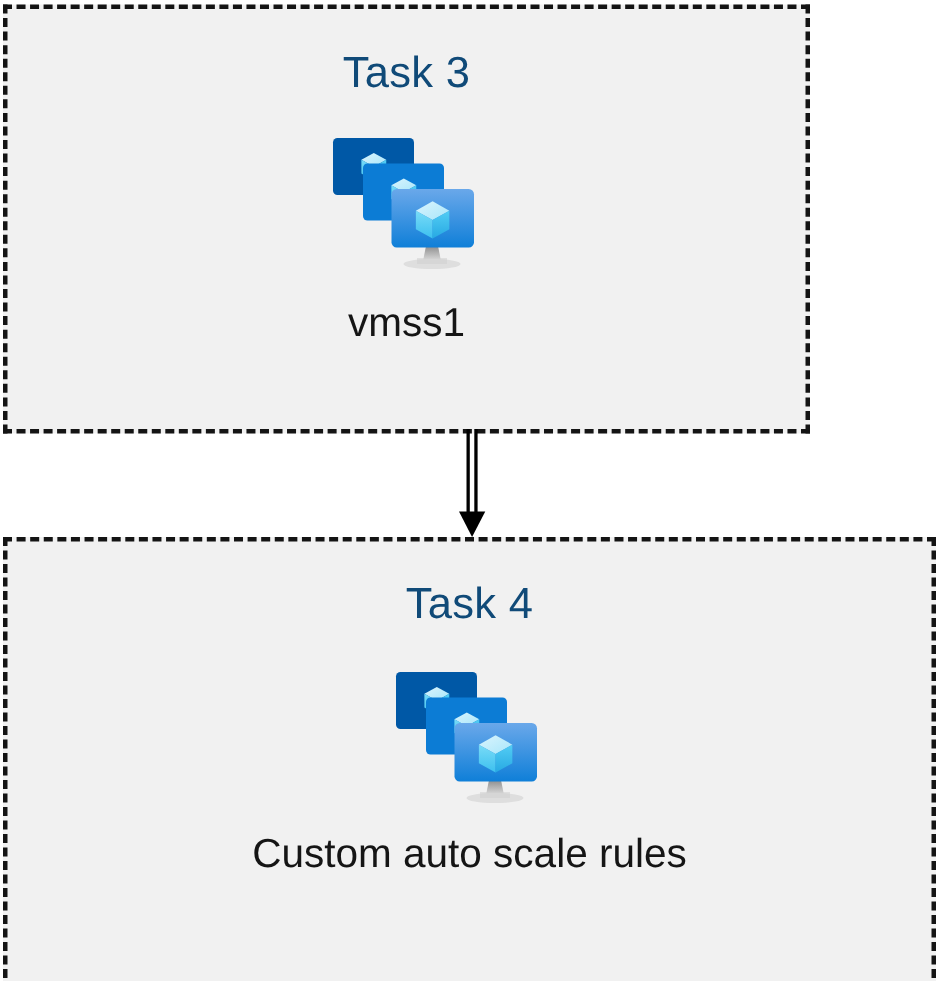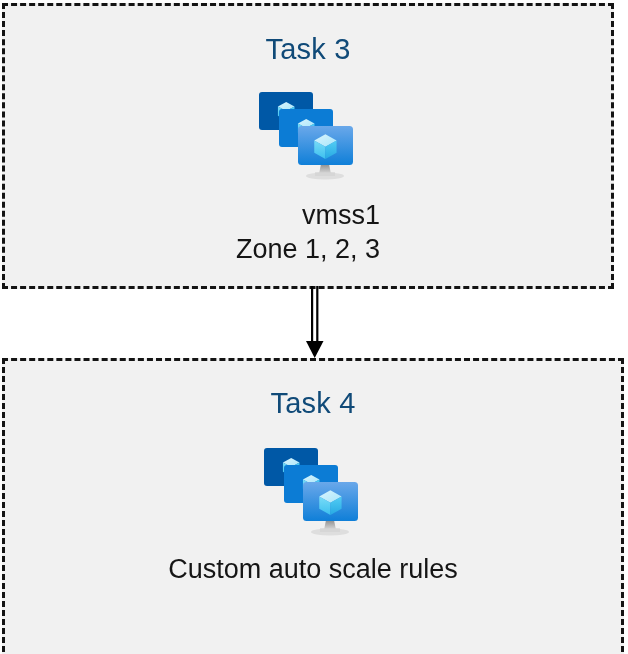--- a/index.html
+++ b/index.html
@@ -30,21 +30,21 @@
     box-sizing: border-box;
     background: #f1f1f1;
     border: 3px dashed #141414;
     display: flex;
     flex-direction: column;
     align-items: center;
   }
   #task-box-top {
     left: 2px;
     top: 3px;
-    width: 612px;
+    width: 538px;
     height: 286px;
   }
   #task-box-bottom {
     left: 2px;
     top: 358px;
     width: 622px;
     height: 339px;
   }
 
   
@@ -147,21 +147,20 @@
         <g transform="translate(60,45) scale(0.62)">
           <polygon points="20,2 38,12 20,22 2,12" fill="url(#cubeTopFaceT)"></polygon>
           <polygon points="2,12 20,22 20,42 2,32" fill="url(#cubeLeftFaceT)"></polygon>
           <polygon points="38,12 20,22 20,42 38,32" fill="url(#cubeRightFaceT)"></polygon>
         </g>
       </svg>
     </div>
 
     <div class="caption-block" id="top-caption">
       <div class="caption">vmss1</div>
-      <div class="caption">Zone 1, 2, 3</div>
     </div>
   </div>
 
   <div id="connector">
     <svg viewBox="0 0 36 74" width="36" height="74" xmlns="http://www.w3.org/2000/svg" aria-hidden="true">
       <rect x="15" y="0" width="2.2" height="58" fill="#000000"></rect>
       <rect x="20.2" y="0" width="2.2" height="58" fill="#000000"></rect>
       <polygon points="10,55 27.5,55 18.7,72" fill="#000000"></polygon>
     </svg>
   </div>

